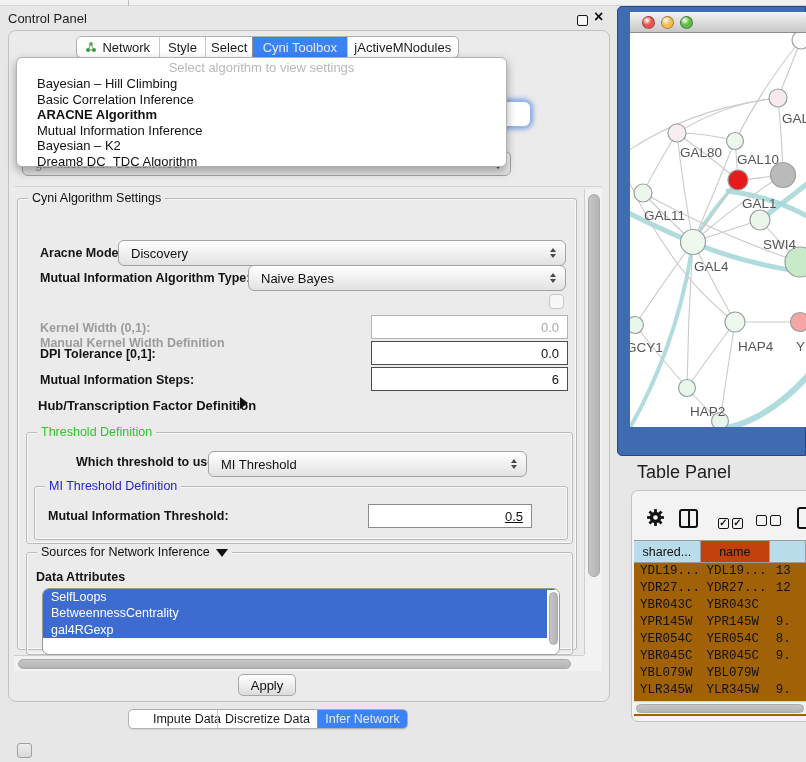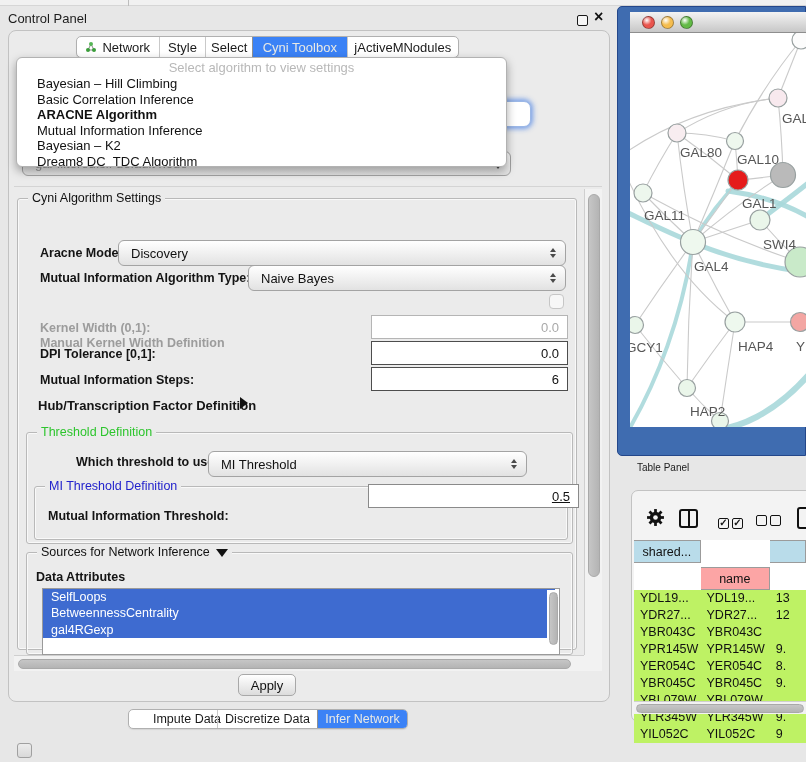--- a/index.html
+++ b/index.html
@@ -53,29 +53,29 @@
   .popup-item.bold{font-weight:bold;}
   
   .pushbtn{background:linear-gradient(#ffffff,#dcdcdc);border:1px solid #a8a8a8;border-radius:5px;
            font-size:13px;display:flex;align-items:center;justify-content:center;}
   
   .netwindow{left:617px;top:6px;width:189px;height:450px;background:#3f6cb0;border:1px solid #24478a;border-radius:5px 0 0 5px;}
   .nettitle{left:630px;top:12px;width:176px;height:21px;background:linear-gradient(#f3f3f3,#c7c7c7);border-bottom:1px solid #8e8e8e;}
   .tl{position:absolute;top:4px;width:13px;height:13px;border-radius:50%;box-sizing:border-box;}
   .netcanvas{left:630px;top:33px;width:176px;height:394px;background:#fff;overflow:hidden;}
   
-  .tp-title{left:637px;top:462px;font-size:10px;color:#1c1c1c;}
+  .tp-title{left:637px;top:462px;font-size:18px;color:#1c1c1c;}
   .tablepanel{left:631px;top:490px;width:185px;height:232px;background:#f3f3f3;border:1px solid #c2c2c2;border-radius:7px;}
   .icon-split{width:19px;height:19px;border:2px solid #111;border-radius:3px;position:relative;}
   .icon-split::after{content:"";position:absolute;left:7px;top:0;width:2px;height:15px;background:#111;}
   .cb-sq{width:11px;height:11px;border:1.6px solid #111;border-radius:2px;display:inline-block;box-sizing:border-box;
          font-size:10px;line-height:8px;font-weight:bold;text-align:center;}
   .th{display:flex;align-items:center;justify-content:center;font-size:12.5px;height:23px;
       border-right:1px solid #9b9b9b;border-top:1px solid #9b9b9b;border-bottom:1px solid #9b9b9b;box-sizing:border-box;}
-  .tr{display:flex;height:17px;line-height:17px;font-size:12.5px;background:#bef264;}
+  .tr{display:flex;height:17px;line-height:17px;font-size:12.5px;background:#a16207;font-family:Liberation Mono, monospace;}
   .td{padding-left:6px;white-space:nowrap;overflow:hidden;box-sizing:border-box;}
 </style>
 </head>
 <body>
 
 <div id="root">
 
   <div class="abs topstrip"></div>
   <div class="abs topstrip-tick"></div>
 
@@ -159,29 +159,29 @@
     <span>MI Threshold</span>
     <span class="stepper">
         <span class="tri-up"></span>
         <span class="tri-dn"></span>
       </span>
   </div>
   <div class="abs group" style="left:34px;top:486px;width:534px;height:54px;">
     <span class="grouplabel" style="color:#2222cc;">MI Threshold Definition</span>
   </div>
   <div class="abs lbl" style="left:48px;top:509px;">Mutual Information Threshold:</div>
-  <div class="abs field" style="left:368px;top:484px;width:211px;height:24px;border-color:#8a8a8a;text-decoration:underline;">
+  <div class="abs field" style="left:368px;top:504px;width:164px;height:24px;border-color:#8a8a8a;text-decoration:underline;">
     <span>0.5</span>
   </div>
 
   <div class="abs group" style="left:26px;top:552px;width:547px;height:103px;">
     <span class="grouplabel"><span>Sources for Network Inference</span><span class="arrow-down"></span></span>
   </div>
   <div class="abs lbl" style="left:36px;top:570px;">Data Attributes</div>
-  <div class="abs attrlist" style="left:42px;top:588px;width:518px;height:67px;">
+  <div class="abs attrlist" style="left:42px;top:588px;width:518px;height:67px;border-radius:7px;">
     <div id="attr-items">
         <div class="attr-item" style="background: rgb(62, 107, 208); width: 504px;">SelfLoops</div>
         <div class="attr-item" style="background: rgb(62, 107, 208); width: 504px;">BetweennessCentrality</div>
         <div class="attr-item" style="background: rgb(62, 107, 208); width: 504px;">gal4RGexp</div>
       </div>
     <div class="abs" style="left:504px;top:1px;width:13px;height:65px;background:#fff;">
       <div class="sb-thumb abs" style="left:2px;top:2px;width:9px;height:53px;"></div>
     </div>
   </div>
 
@@ -323,21 +323,21 @@
     <span class="cb-sq">✓</span><span class="cb-sq" style="margin-left:3px;">✓</span>
   </div>
   <div class="abs" style="left:756px;top:512px;">
     <span class="cb-sq"></span><span class="cb-sq" style="margin-left:3px;"></span>
   </div>
   <div class="abs" style="left:797px;top:507px;width:16px;height:22px;border:2px solid #111;border-radius:3px;"></div>
 
   <div class="abs" style="left:634px;top:540px;width:172px;height:161px;background:#fff;">
     <div id="tbl-head" style="display:flex;">
         <div class="th" style="width: 74px; background: rgb(185, 220, 234);">shared...</div>
-        <div class="th" style="width: 77px; background: #fca5a5; margin-top: 27px;">name</div>
+        <div class="th" style="width: 77px; background: #c2410c;">name</div>
         <div class="th" style="width: 40px; background: rgb(185, 220, 234);"></div>
       </div>
     <div id="tbl-body">
         <div class="tr">
           <div class="td" style="width: 74px;">YDL19...</div>
           <div class="td" style="width: 77px;">YDL19...</div>
           <div class="td" style="width: 40px;">13</div>
         </div>
         <div class="tr">
           <div class="td" style="width: 74px;">YDR27...</div>

